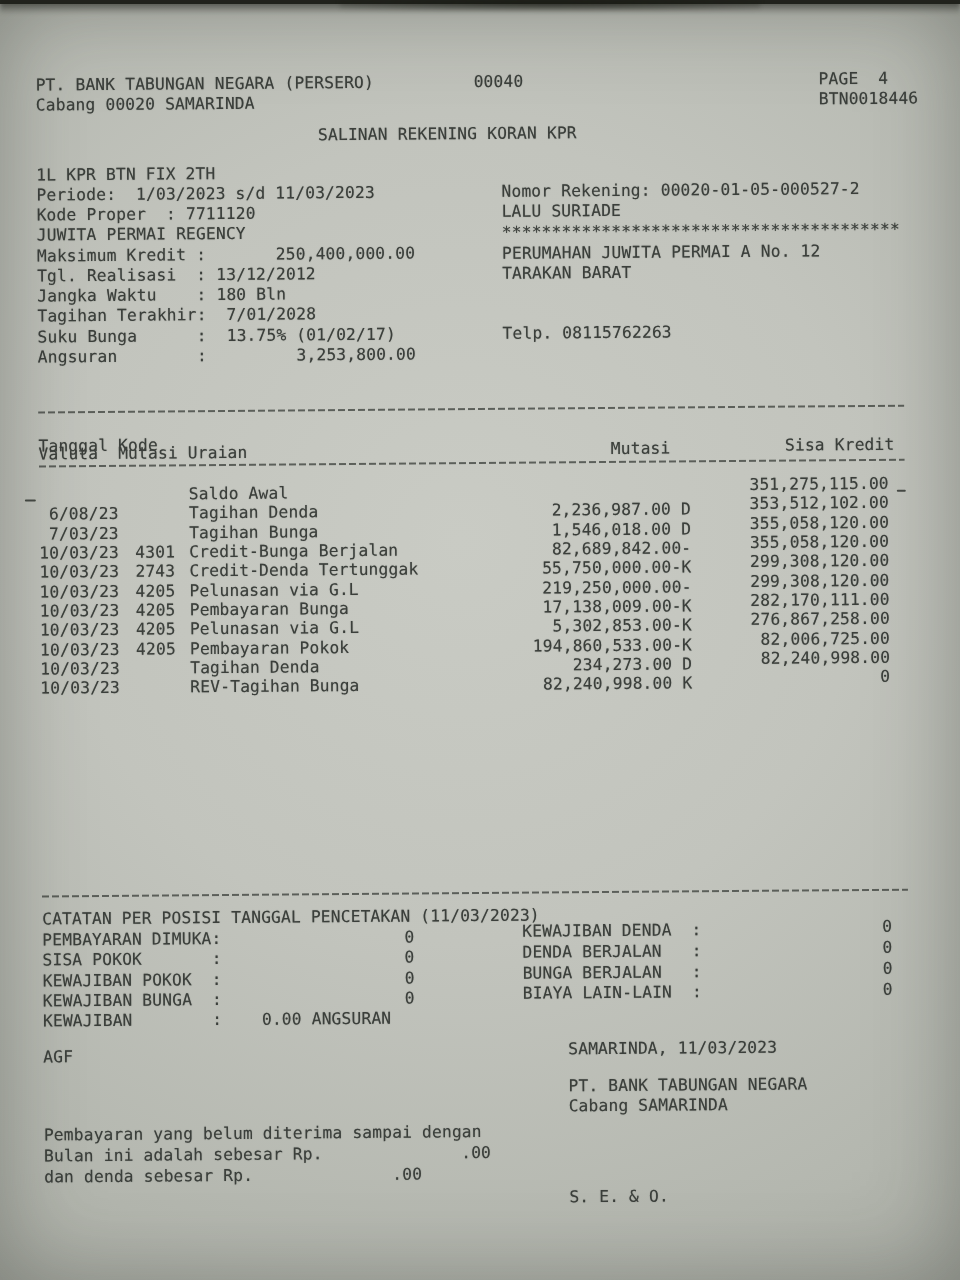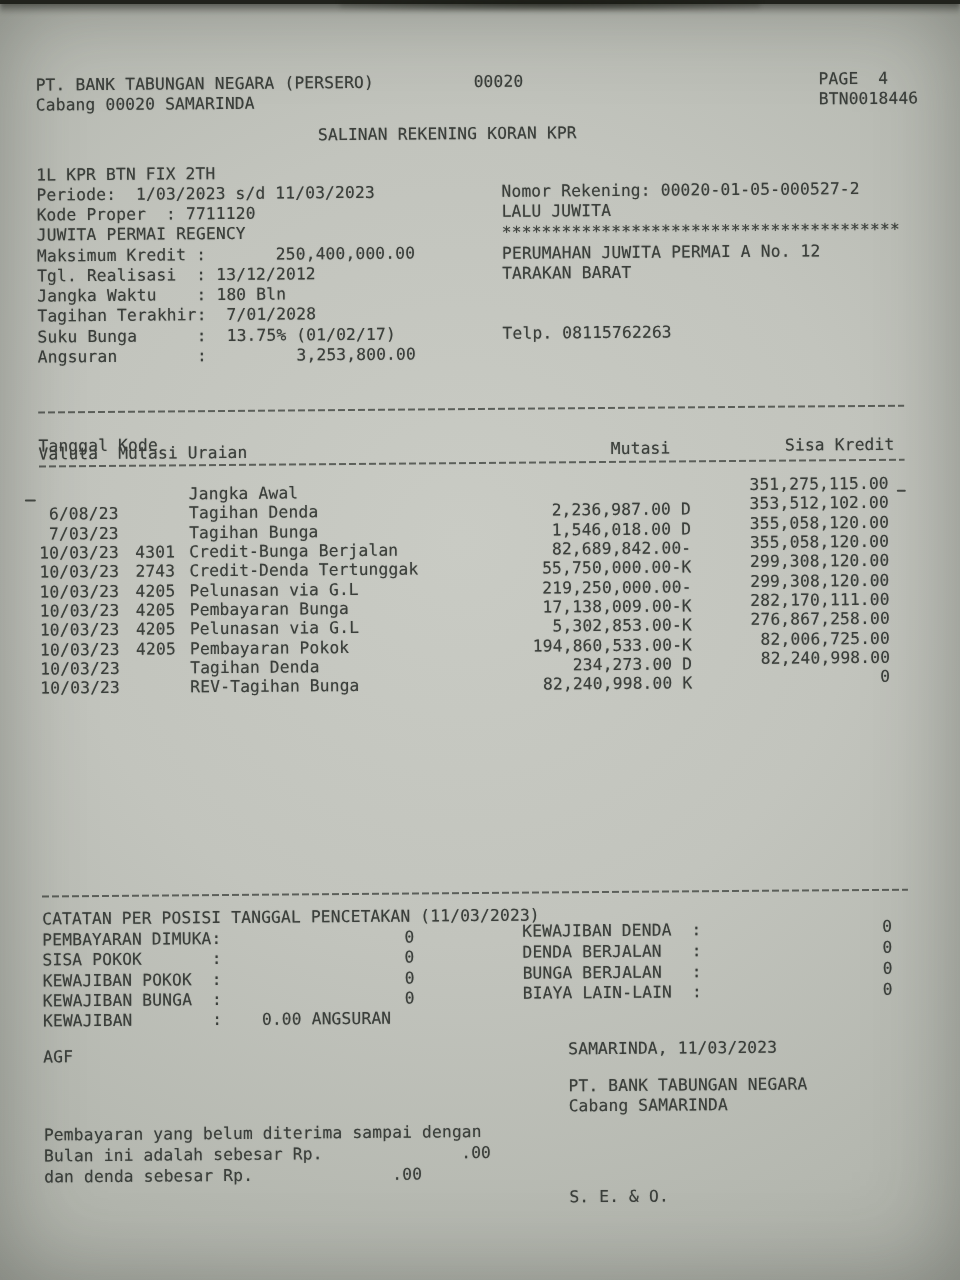--- a/index.html
+++ b/index.html
@@ -66,57 +66,57 @@
   }
 </style>
 </head>
 <body>
 
 <div class="paper">
   <div class="content">
 
     <div class="t" style="left:40px;top:68px">PT. BANK TABUNGAN NEGARA (PERSERO)</div>
     <div class="t" style="left:40px;top:88px">Cabang 00020 SAMARINDA</div>
-    <div class="t" style="left:478px;top:68px">00020</div>
+    <div class="t" style="left:478px;top:68px">00040</div>
     <div class="t" style="left:823px;top:68px">PAGE  4</div>
     <div class="t" style="left:823px;top:88px">BTN0018446</div>
     <div class="t" style="left:322px;top:120px">SALINAN REKENING KORAN KPR</div>
 
     <div class="t" style="left:40px;top:158px">1L KPR BTN FIX 2TH</div>
     <div class="t" style="left:40px;top:178px">Periode:  1/03/2023 s/d 11/03/2023</div>
     <div class="t" style="left:40px;top:198px">Kode Proper  : 7711120</div>
     <div class="t" style="left:40px;top:218px">JUWITA PERMAI REGENCY</div>
     <div class="t" style="left:40px;top:239px">Maksimum Kredit :       250,400,000.00</div>
     <div class="t" style="left:40px;top:259px">Tgl. Realisasi  : 13/12/2012</div>
     <div class="t" style="left:40px;top:279px">Jangka Waktu    : 180 Bln</div>
     <div class="t" style="left:40px;top:299px">Tagihan Terakhir:  7/01/2028</div>
     <div class="t" style="left:40px;top:320px">Suku Bunga      :  13.75% (01/02/17)</div>
     <div class="t" style="left:40px;top:340px">Angsuran        :         3,253,800.00</div>
 
     <div class="t" style="left:505px;top:178px">Nomor Rekening: 00020-01-05-000527-2</div>
-    <div class="t" style="left:505px;top:198px">LALU JUWITA</div>
+    <div class="t" style="left:505px;top:198px">LALU SURIADE</div>
     <div class="t" style="left:505px;top:219px">****************************************</div>
     <div class="t" style="left:505px;top:240px">PERUMAHAN JUWITA PERMAI A No. 12</div>
     <div class="t" style="left:505px;top:260px">TARAKAN BARAT</div>
     <div class="t" style="left:505px;top:320px">Telp. 08115762263</div>
 
     <div class="divider" style="top:404px"></div>
     <div class="t" style="left:40px;top:429px">Tanggal Kode</div>
     <div class="t" style="left:40px;top:437px">Valuta  Mutasi Uraian</div>
     <div class="t ra" style="left:420px;top:436px;width:252px">Mutasi</div>
     <div class="t ra" style="left:700px;top:434px;width:196px">Sisa Kredit</div>
     <div class="divider" style="top:458px"></div>
 
     <div class="mark" style="left:26px;top:492px;width:11px"></div>
     <div class="mark" style="left:898px;top:489px;width:9px"></div>
 
     <div class="row" style="top:478px">
       <span class="t date"></span>
         <span class="t kode"></span>
-        <span class="t uraian">Jangka Awal</span>
+        <span class="t uraian">Saldo Awal</span>
         <span class="t ra mutasi"></span>
         <span class="t ra sisa">351,275,115.00</span>
     </div>
     <div class="row" style="top:497px">
       <span class="t date"> 6/08/23</span>
         <span class="t kode"></span>
         <span class="t uraian">Tagihan Denda</span>
         <span class="t ra mutasi">2,236,987.00 D</span>
         <span class="t ra sisa">353,512,102.00</span>
     </div>

